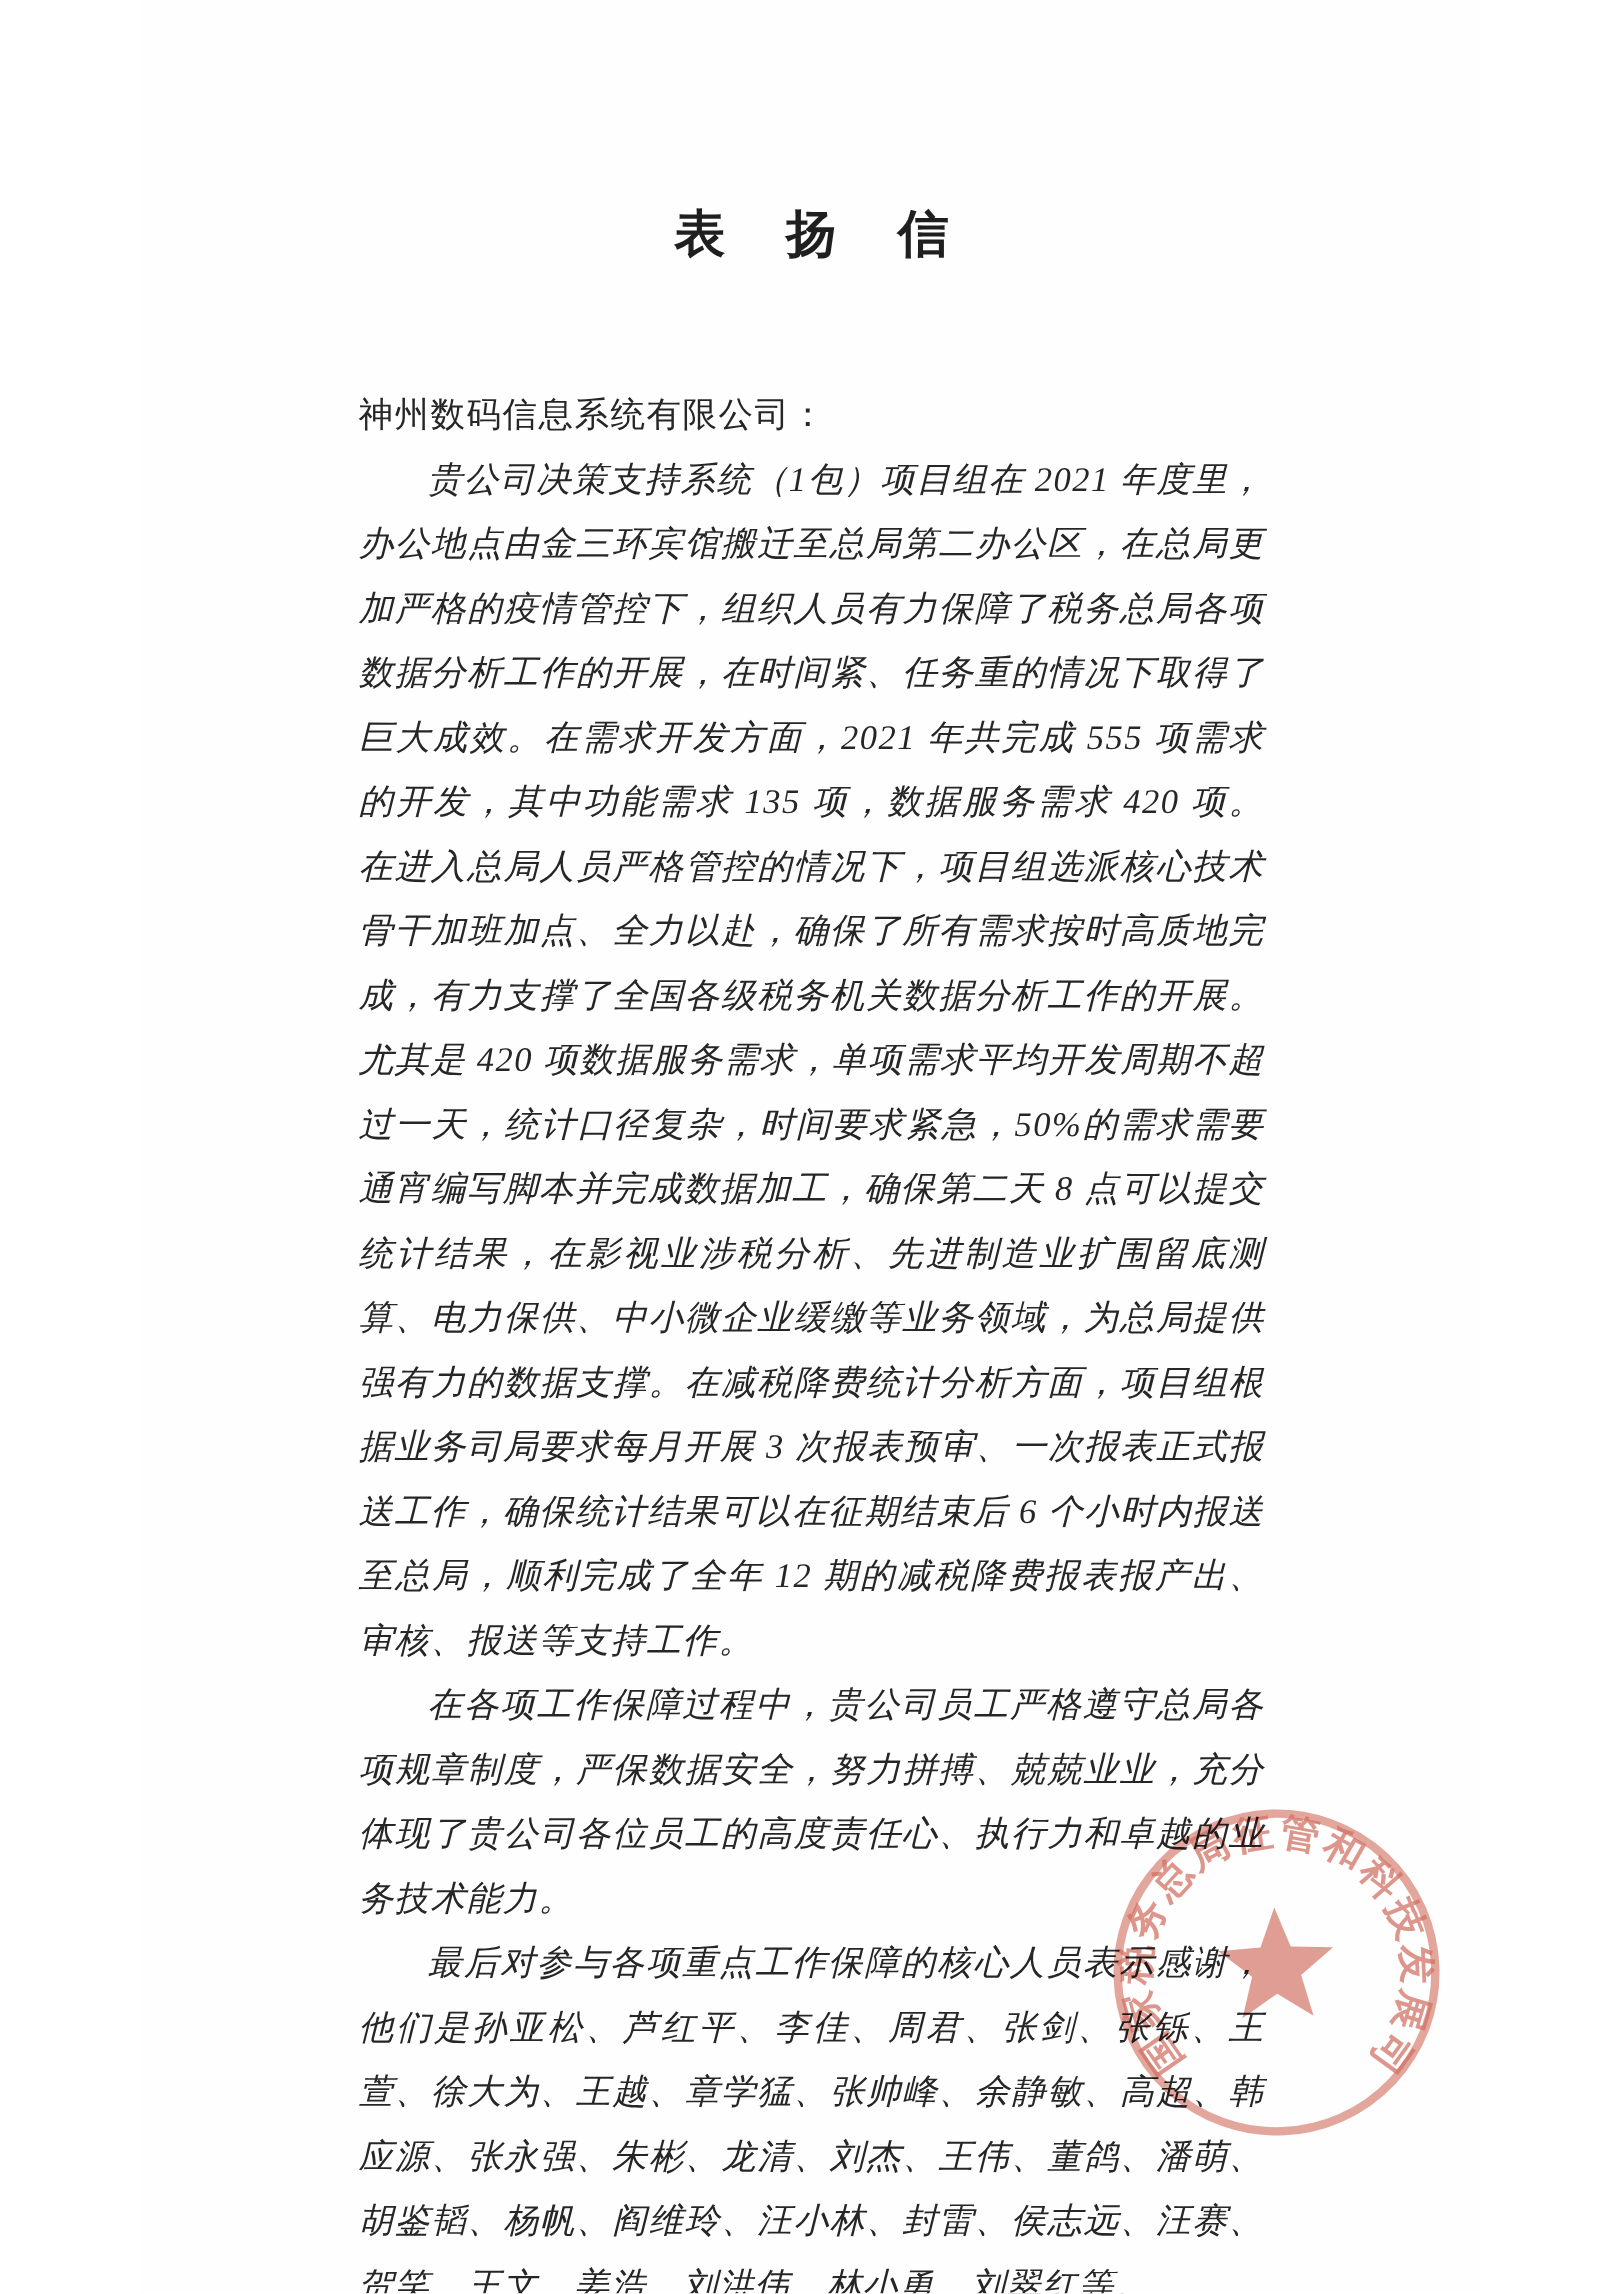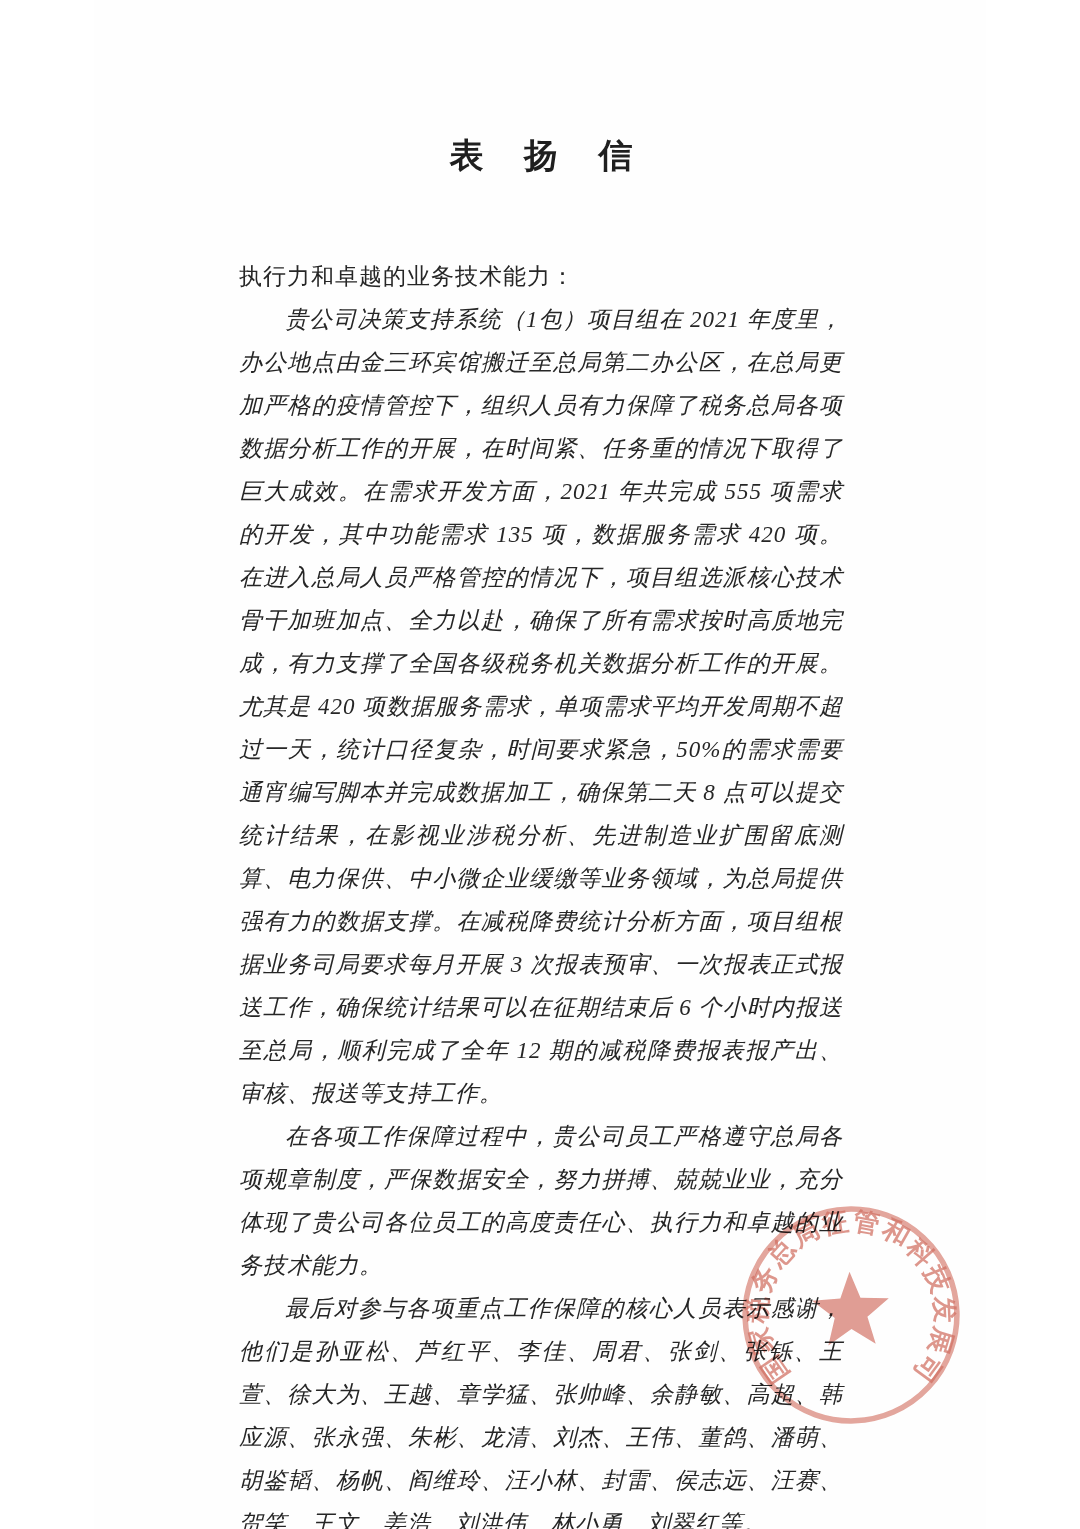--- a/index.html
+++ b/index.html
@@ -90,21 +90,21 @@
   }
 </style>
 </head>
 <body>
 
 <div class="page">
 
   <h1 class="title">表 扬 信</h1>
 
   <div class="body-text">
-    <p class="salutation">执行力和卓越的业务技术能力：</p>
+    <p class="salutation">神州数码信息系统有限公司：</p>
     <p class="para">贵公司决策支持系统（1包）项目组在 2021 年度里，办公地点由金三环宾馆搬迁至总局第二办公区，在总局更加严格的疫情管控下，组织人员有力保障了税务总局各项数据分析工作的开展，在时间紧、任务重的情况下取得了巨大成效。在需求开发方面，2021 年共完成 555 项需求的开发，其中功能需求 135 项，数据服务需求 420 项。在进入总局人员严格管控的情况下，项目组选派核心技术骨干加班加点、全力以赴，确保了所有需求按时高质地完成，有力支撑了全国各级税务机关数据分析工作的开展。尤其是 420 项数据服务需求，单项需求平均开发周期不超过一天，统计口径复杂，时间要求紧急，50%的需求需要通宵编写脚本并完成数据加工，确保第二天 8 点可以提交统计结果，在影视业涉税分析、先进制造业扩围留底测算、电力保供、中小微企业缓缴等业务领域，为总局提供强有力的数据支撑。在减税降费统计分析方面，项目组根据业务司局要求每月开展 3 次报表预审、一次报表正式报送工作，确保统计结果可以在征期结束后 6 个小时内报送至总局，顺利完成了全年 12 期的减税降费报表报产出、审核、报送等支持工作。</p>
     <p class="para">在各项工作保障过程中，贵公司员工严格遵守总局各项规章制度，严保数据安全，努力拼搏、兢兢业业，充分体现了贵公司各位员工的高度责任心、执行力和卓越的业务技术能力。</p>
     <p class="para">最后对参与各项重点工作保障的核心人员表示感谢，他们是孙亚松、芦红平、李佳、周君、张剑、张铄、王萱、徐大为、王越、章学猛、张帅峰、余静敏、高超、韩应源、张永强、朱彬、龙清、刘杰、王伟、董鸽、潘萌、胡鉴韬、杨帆、阎维玲、汪小林、封雷、侯志远、汪赛、贺笑、王文、姜浩、刘洪伟、林小勇、刘翠红等。</p>
   </div>
 
   <div class="sig-block">
     <p class="sig-org">国家税务总局征管和科技发展司</p>
     <p class="sig-date">2021 年 12 月 27 日</p>
   </div>
 

